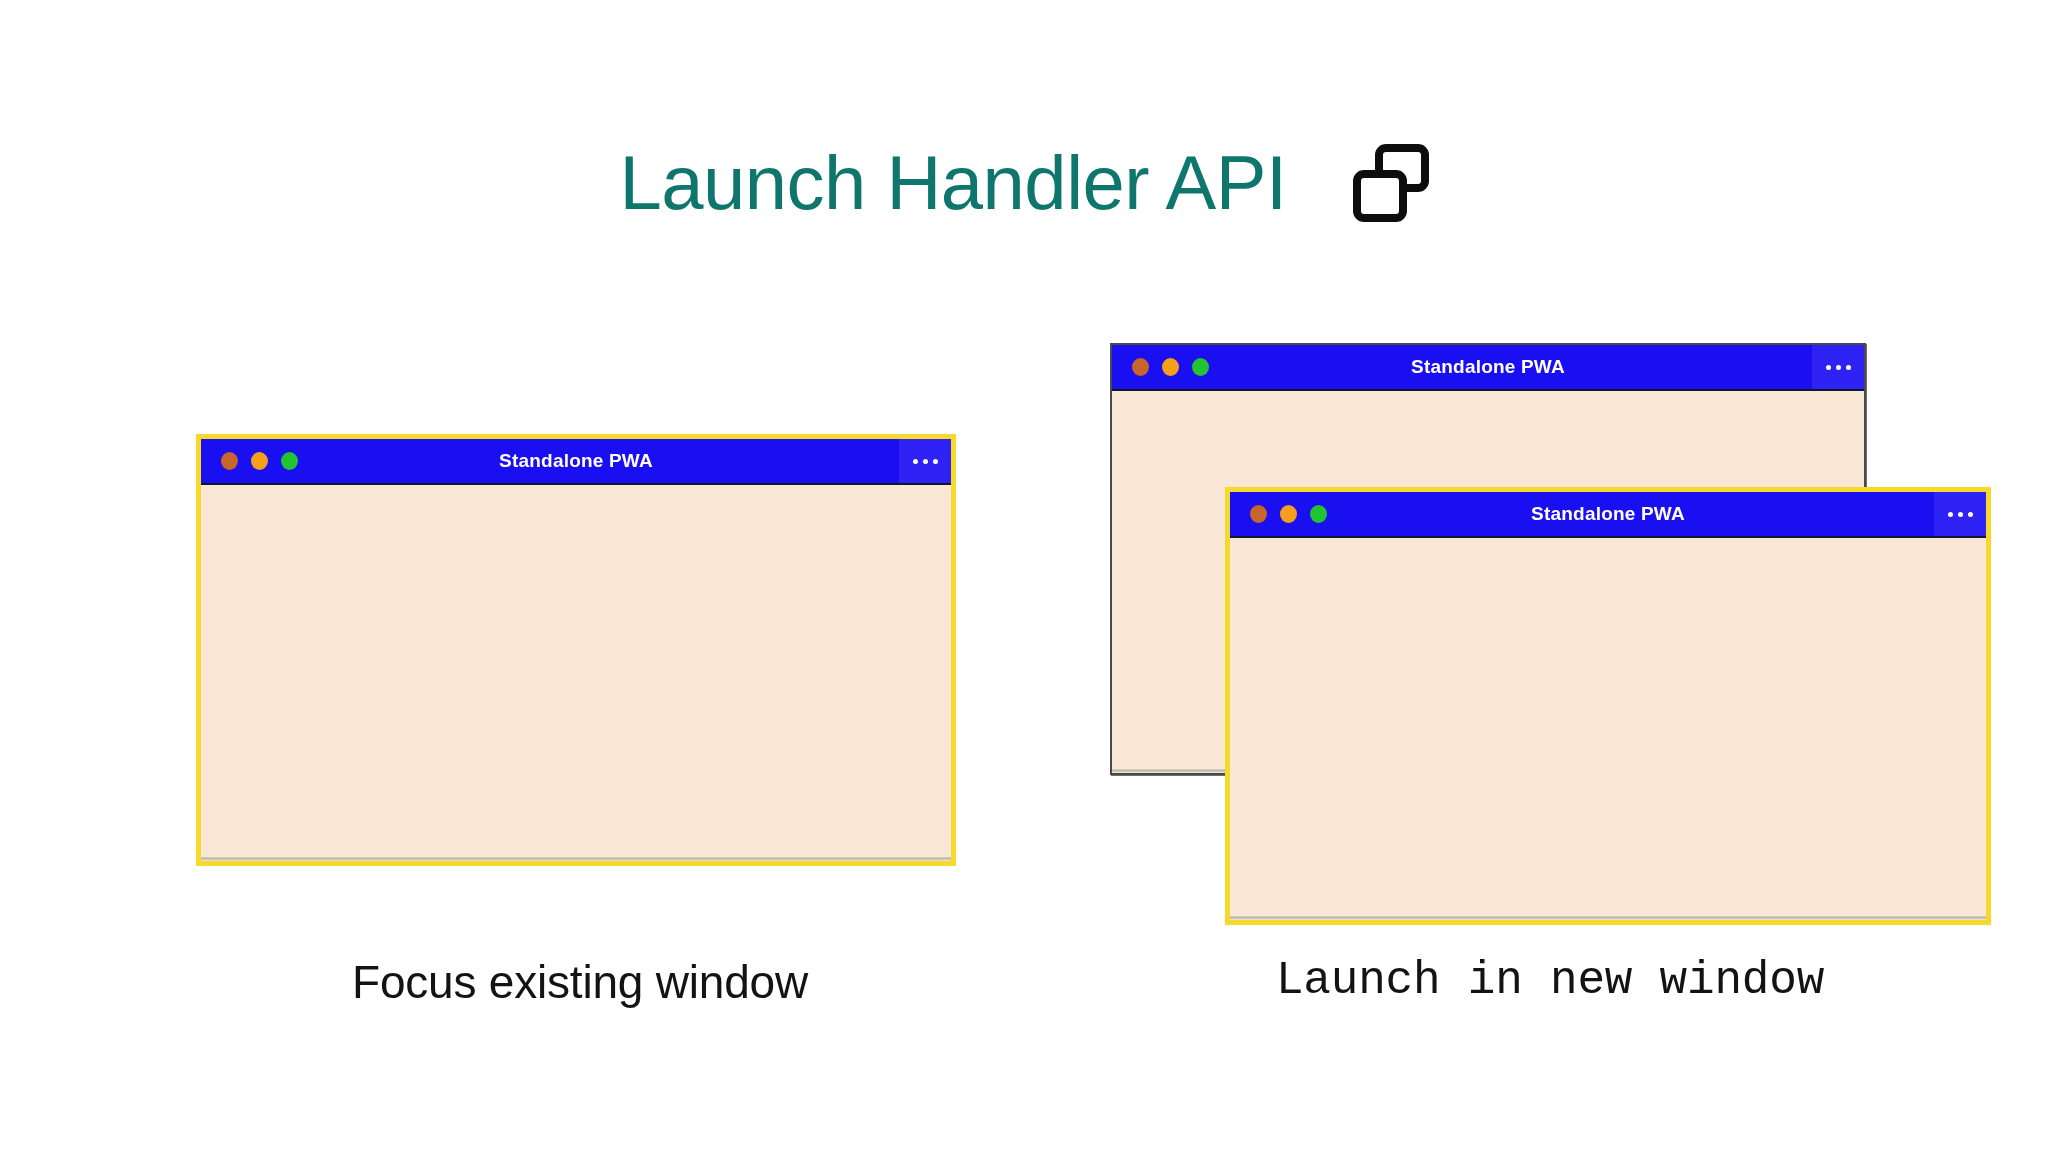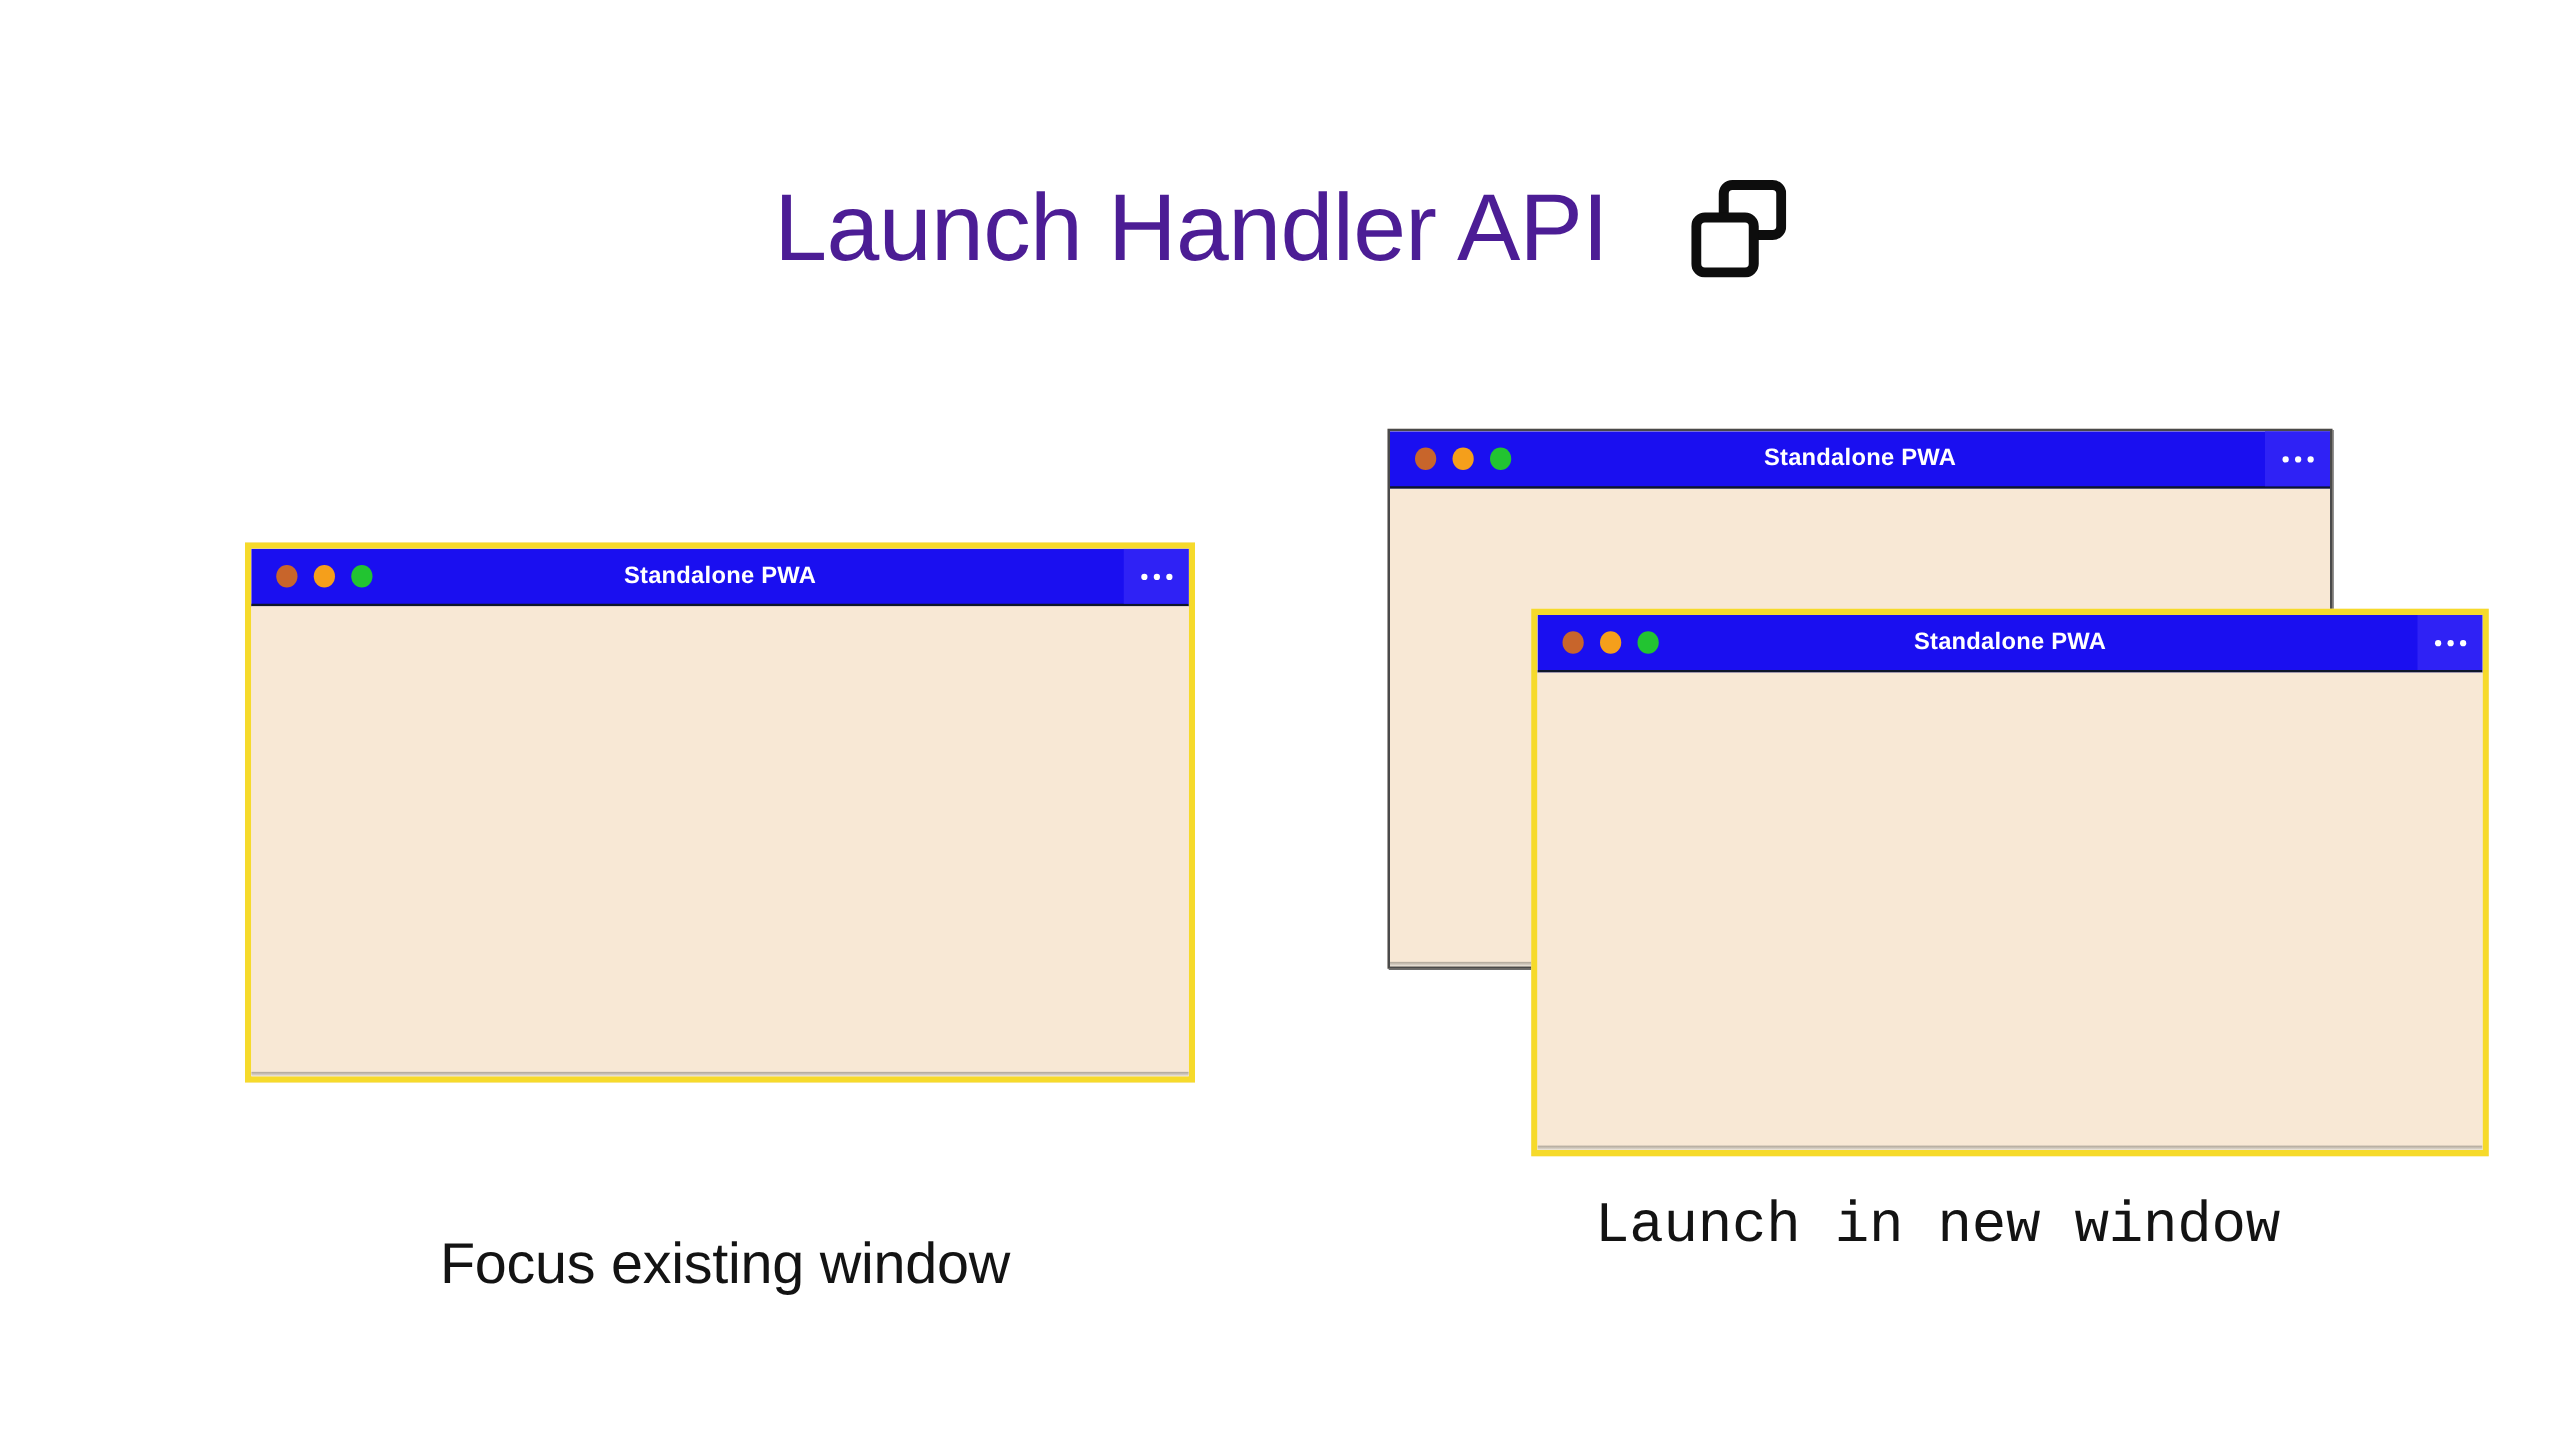--- a/index.html
+++ b/index.html
@@ -24,21 +24,21 @@
     width: 2048px;
     height: 130px;
     display: flex;
     align-items: center;
     justify-content: center;
     gap: 66px;
   }
   #page-title {
     font-size: 76px;
     font-weight: 400;
-    color: #4c1d95;
+    color: #0f766e;
     letter-spacing: -0.5px;
     line-height: 1;
     white-space: nowrap;
   }
   #windows-icon {
     width: 76px;
     height: 78px;
     display: block;
     flex: none;
   }
@@ -170,21 +170,20 @@
     font-weight: 400;
     color: #131313;
     letter-spacing: -0.2px;
     white-space: nowrap;
     text-align: center;
   }
   #caption-left {
     left: 0;
     top: 955px;
     width: 1160px;
-    margin-top: 28px;
   }
   #caption-right {
     left: 1100px;
     top: 955px;
     width: 900px;
     font-family: Liberation Mono, monospace;
   }
 </style>
 </head>
 <body>

